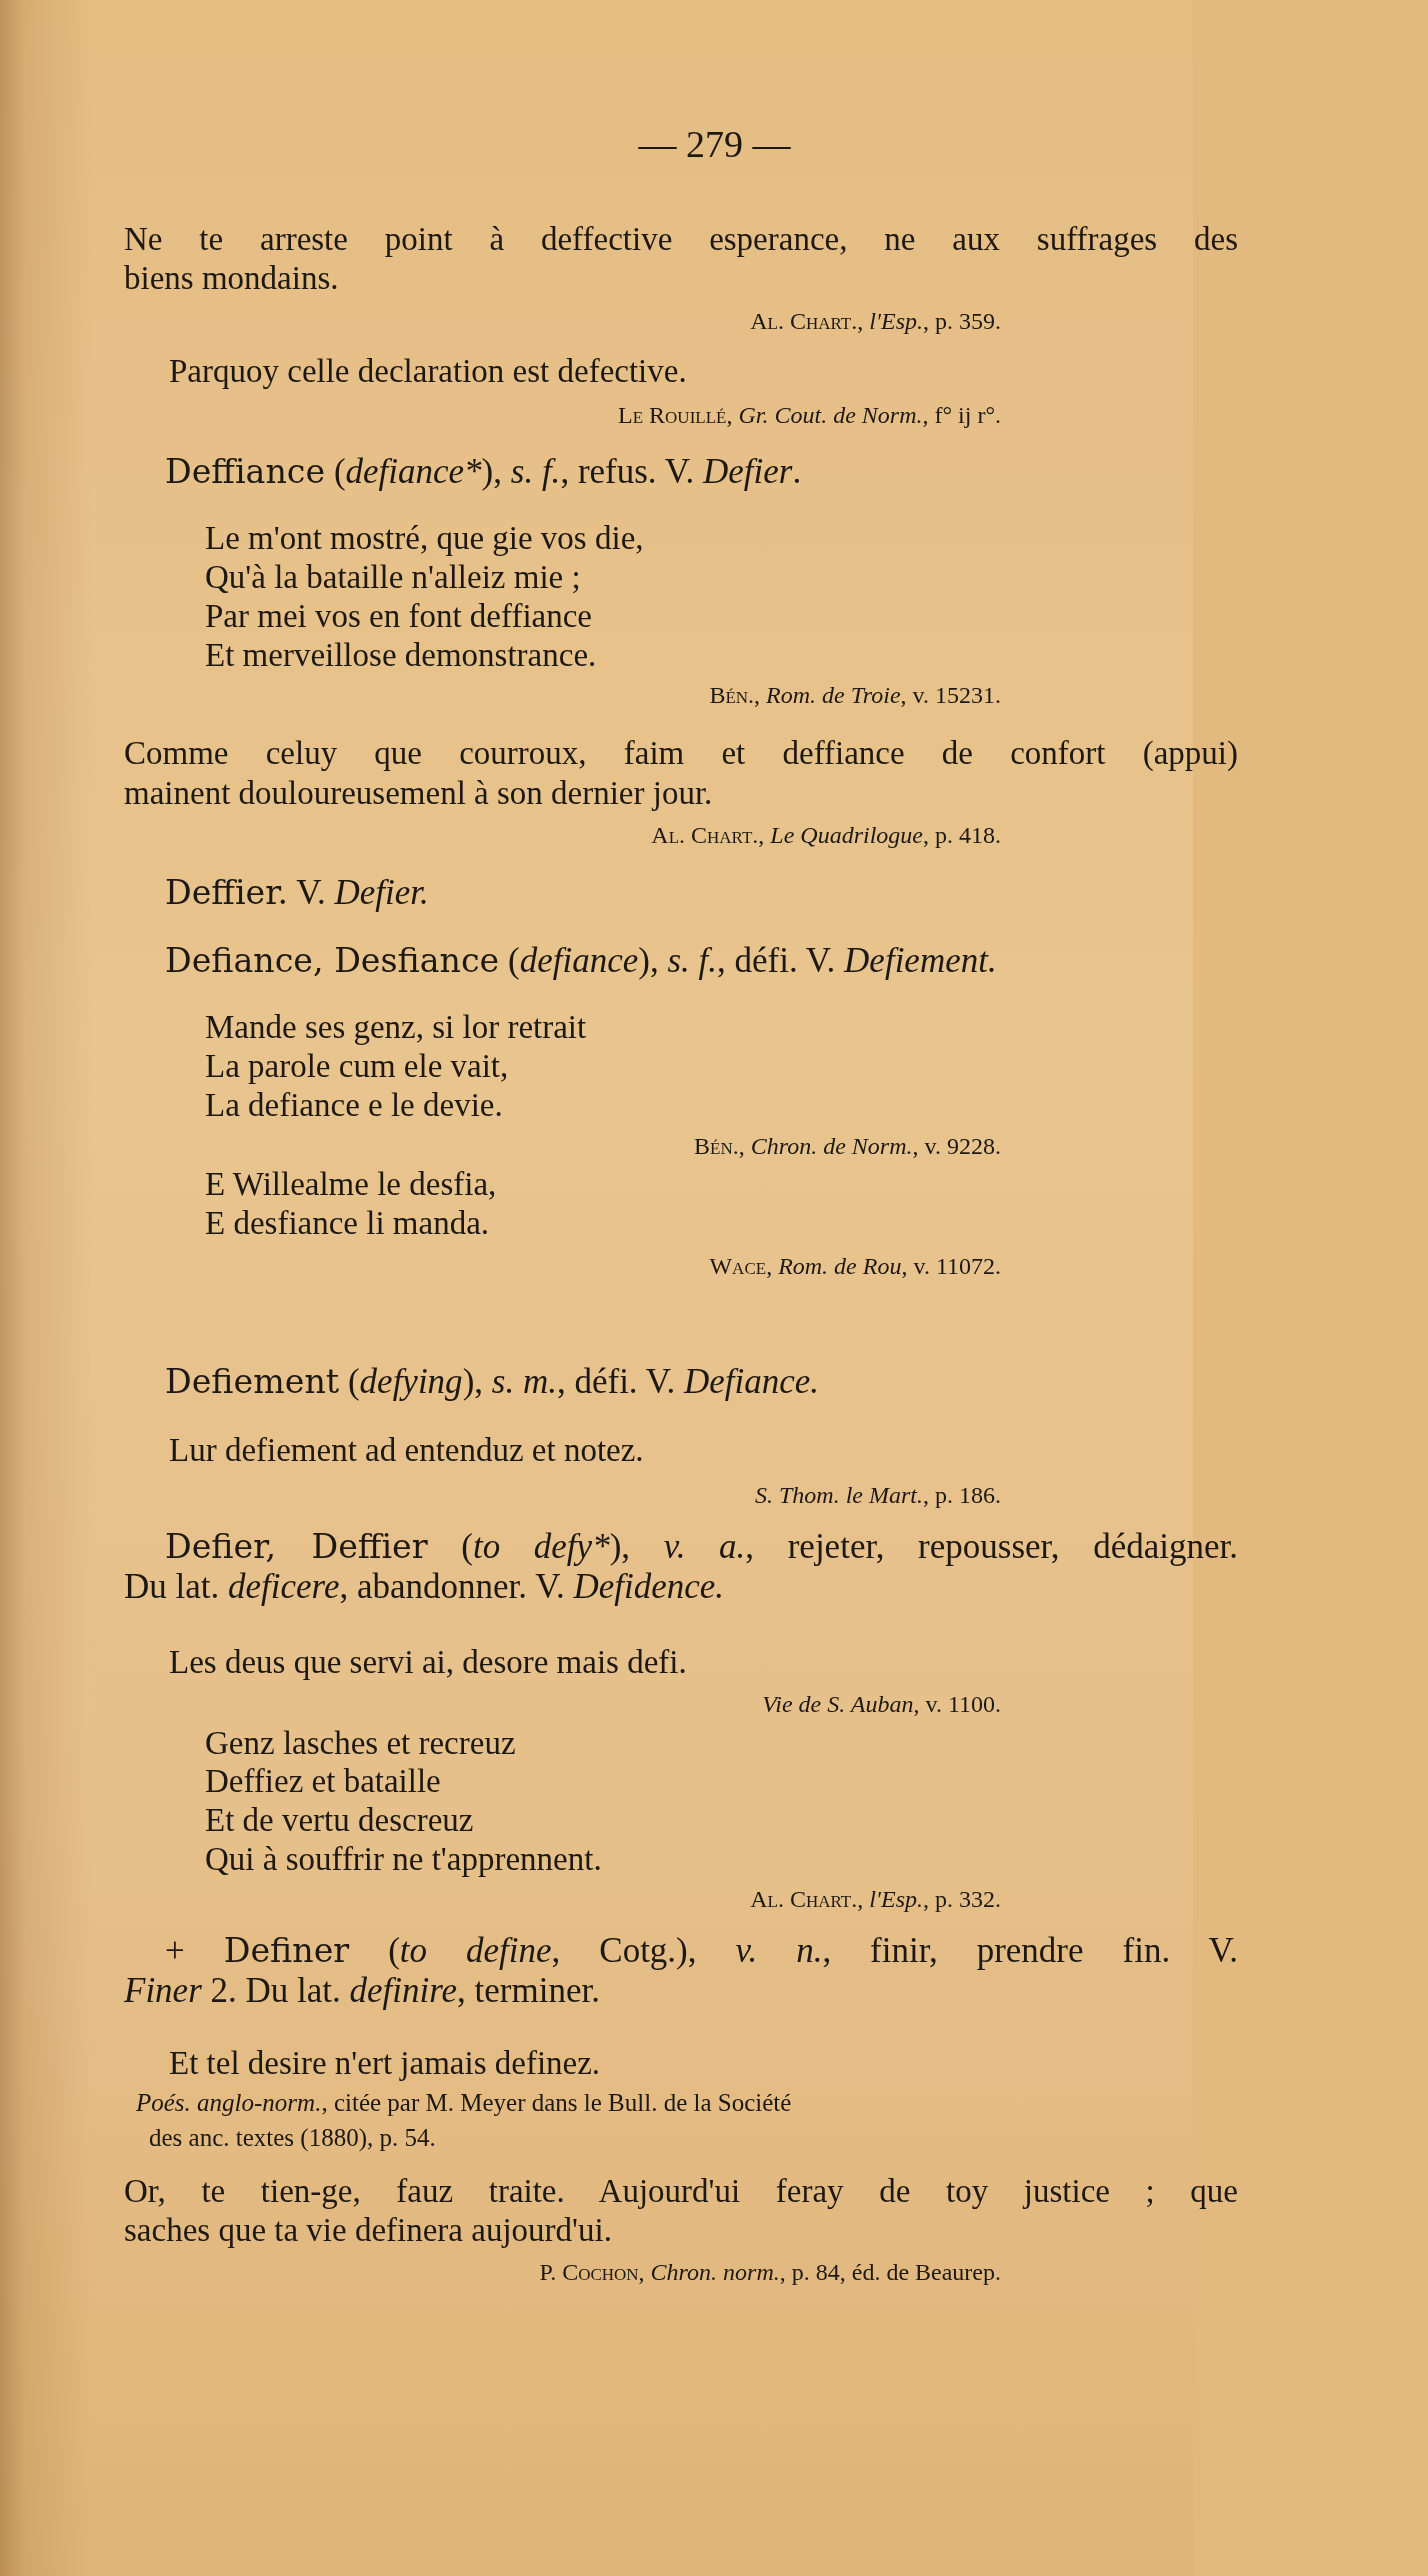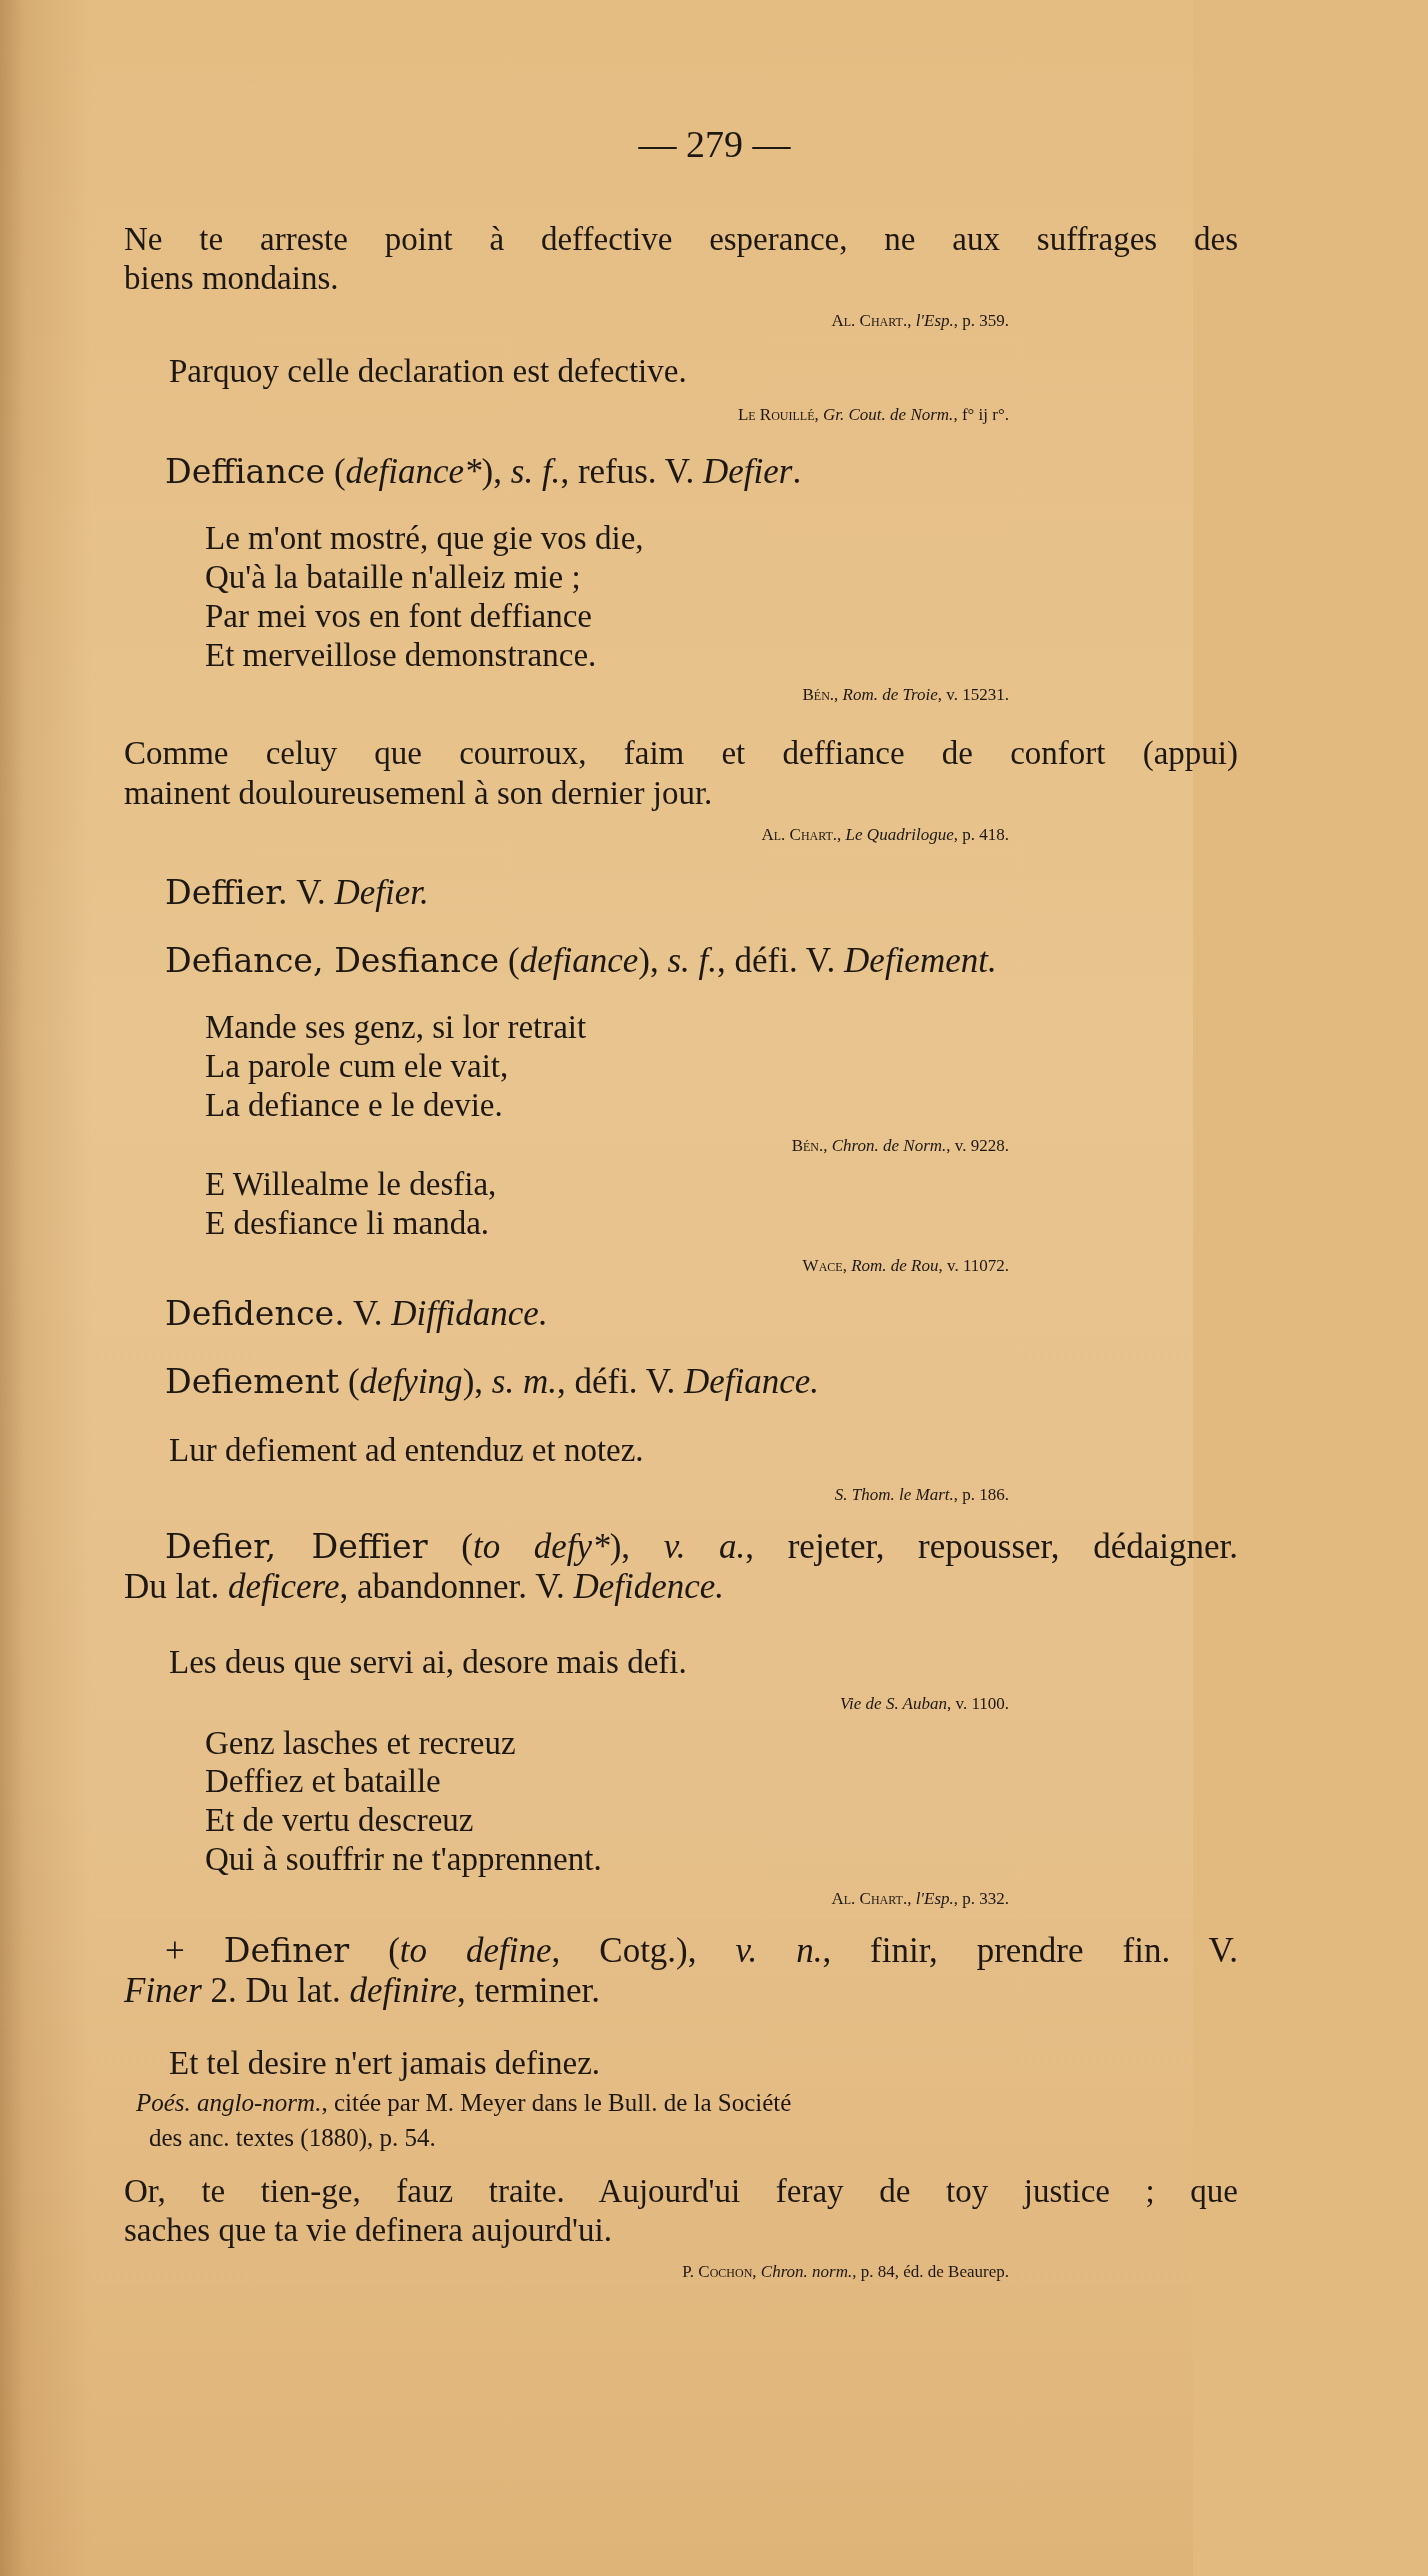--- a/index.html
+++ b/index.html
@@ -10,21 +10,21 @@
     color: #1e1812;
   }
   .page {
     position: relative; width: 1193px; height: 2576px;
     background:
       linear-gradient(90deg, rgba(120,70,20,0.35) 0px, rgba(150,95,40,0.18) 25px, rgba(0,0,0,0) 91px),
       linear-gradient(180deg, #e4bd83 0%, #e8c48e 40%, #e6c08a 70%, #dfb479 100%);
   }
   .line { position: absolute; white-space: nowrap; font-size: 33px; line-height: 40px; }
   .xs { font-size: 25px; }
-  .cit { font-size: 17px; text-align: left; right: 184px; }
+  .cit { font-size: 24px; text-align: left; right: 192px; }
   .sc { font-variant: small-caps; }
   b { font-weight: normal; font-family: "DejaVu Serif", "Liberation Serif", serif; font-size: 0.95em; }
   i { font-style: italic; }
   .pagenum { left: 0; width: 1429px; text-align: center; font-size: 38px; }
   .just { left: 124px; width: 1114px; text-align: justify; text-align-last: justify; }
 </style>
 </head>
 <body>
 
 <div class="page">
@@ -56,21 +56,20 @@
 
   <div class="line" style="top:1007px; left:205px;">Mande ses genz, si lor retrait</div>
   <div class="line" style="top:1046px; left:205px;">La parole cum ele vait,</div>
   <div class="line" style="top:1085px; left:205px;">La defiance e le devie.</div>
   <div class="line cit" style="top:1126px;"><span class="sc">Bén.</span>, <i>Chron. de Norm.</i>, <span>v. 9228.</span></div>
 
   <div class="line" style="top:1164px; left:205px;">E Willealme le desfia,</div>
   <div class="line" style="top:1203px; left:205px;">E desfiance li manda.</div>
   <div class="line cit" style="top:1246px;"><span class="sc">Wace</span>, <i>Rom. de Rou</i>, <span>v. 11072.</span></div>
 
-  <div class="line" style="top:1294px; left:165px; font-size:35px;"><b>Defidence.</b> <span>V.</span> <i>Diffidance.</i></div>
 
   <div class="line" style="top:1362px; left:165px; font-size:35px;"><b>Defiement</b> (<i>defying</i>), <i>s. m.</i>, <span>défi. V.</span> <i>Defiance.</i></div>
 
   <div class="line" style="top:1430px; left:169px;">Lur defiement ad entenduz et notez.</div>
   <div class="line cit" style="top:1475px;"><i>S. Thom. le Mart.</i>, <span>p. 186.</span></div>
 
   <div class="line just" style="top:1527px; left:165px; width:1073px; font-size:35px;"><b>Defier, Deffier</b> (<i>to defy*</i>), <i>v. a.</i>, <span>rejeter, repousser, dédaigner.</span></div>
   <div class="line" style="top:1567px; left:124px; font-size:35px;"><span>Du lat.</span> <i>deficere</i><span>, abandonner. V.</span> <i>Defidence.</i></div>
 
   <div class="line" style="top:1642px; left:169px;">Les deus que servi ai, desore mais defi.</div>

